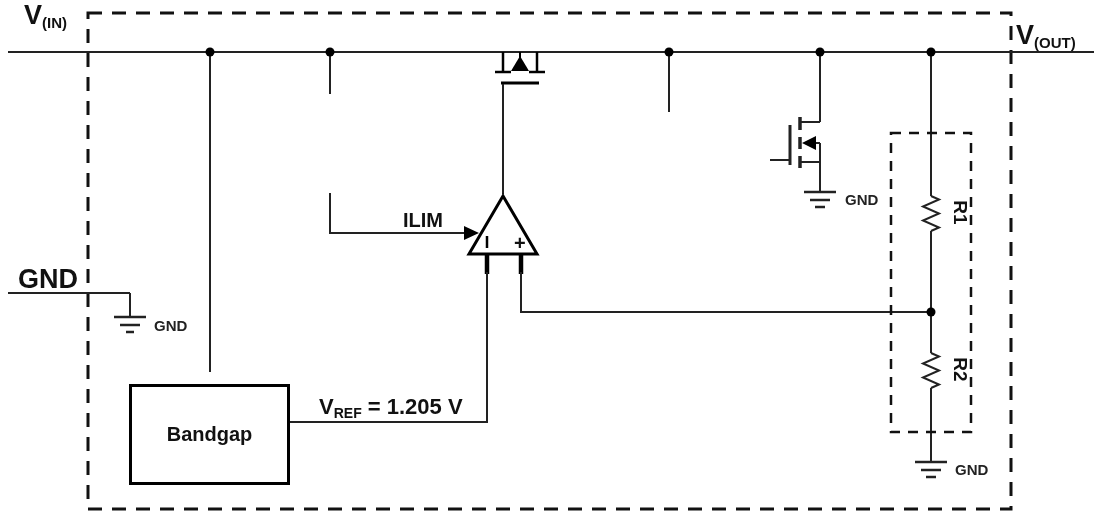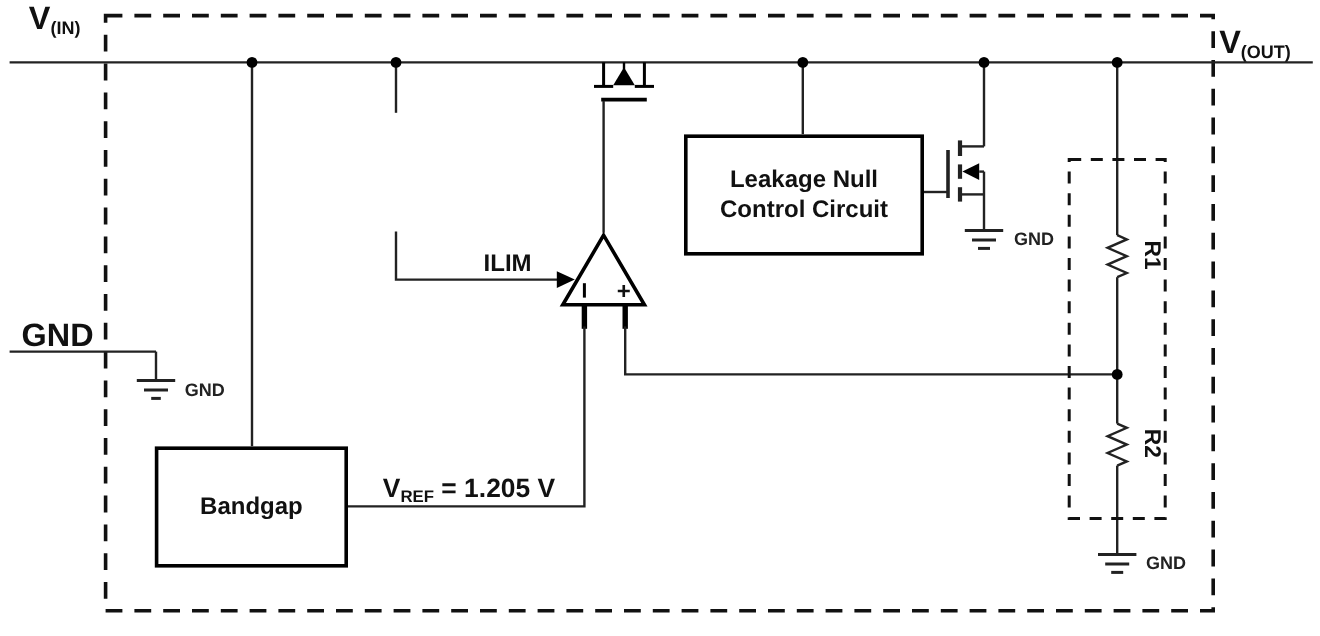--- a/index.html
+++ b/index.html
@@ -101,26 +101,22 @@
       <circle cx="210" cy="52" r="4.5"></circle>
       <circle cx="330" cy="52" r="4.5"></circle>
       <circle cx="669" cy="52" r="4.5"></circle>
       <circle cx="820" cy="52" r="4.5"></circle>
       <circle cx="931" cy="52" r="4.5"></circle>
       <circle cx="931" cy="312" r="4.5"></circle>
     </g>
   </svg>
 
 
-  <div class="block" style="left:570px;top:112px;width:200px;height:101px;">
-    <span>Leakage Null</span>
-    <span>Control Circuit</span>
-  </div>
 
-  <div class="block" style="left:129px;top:372px;width:161px;height:101px;">
+  <div class="block" style="left:129px;top:384px;width:161px;height:101px;">
     <span>Bandgap</span>
   </div>
 
   <div class="label pin-label" style="left:24px;top:2px;">
     <span>V</span><span class="pin-sub">(IN)</span>
   </div>
   <div class="label pin-label" style="left:1016px;top:22px;">
     <span>V</span><span class="pin-sub">(OUT)</span>
   </div>
   <div class="label pin-label" style="left:18px;top:266px;">GND</div>

